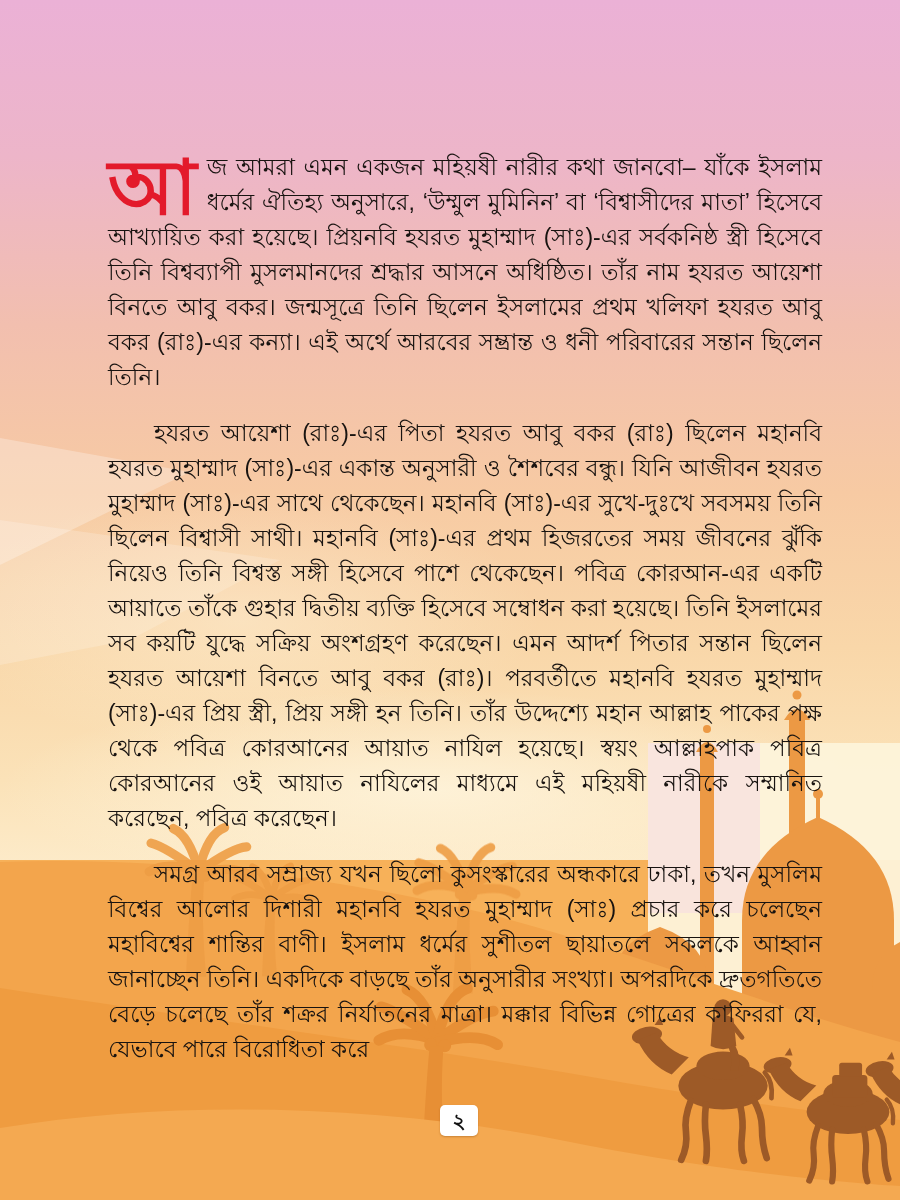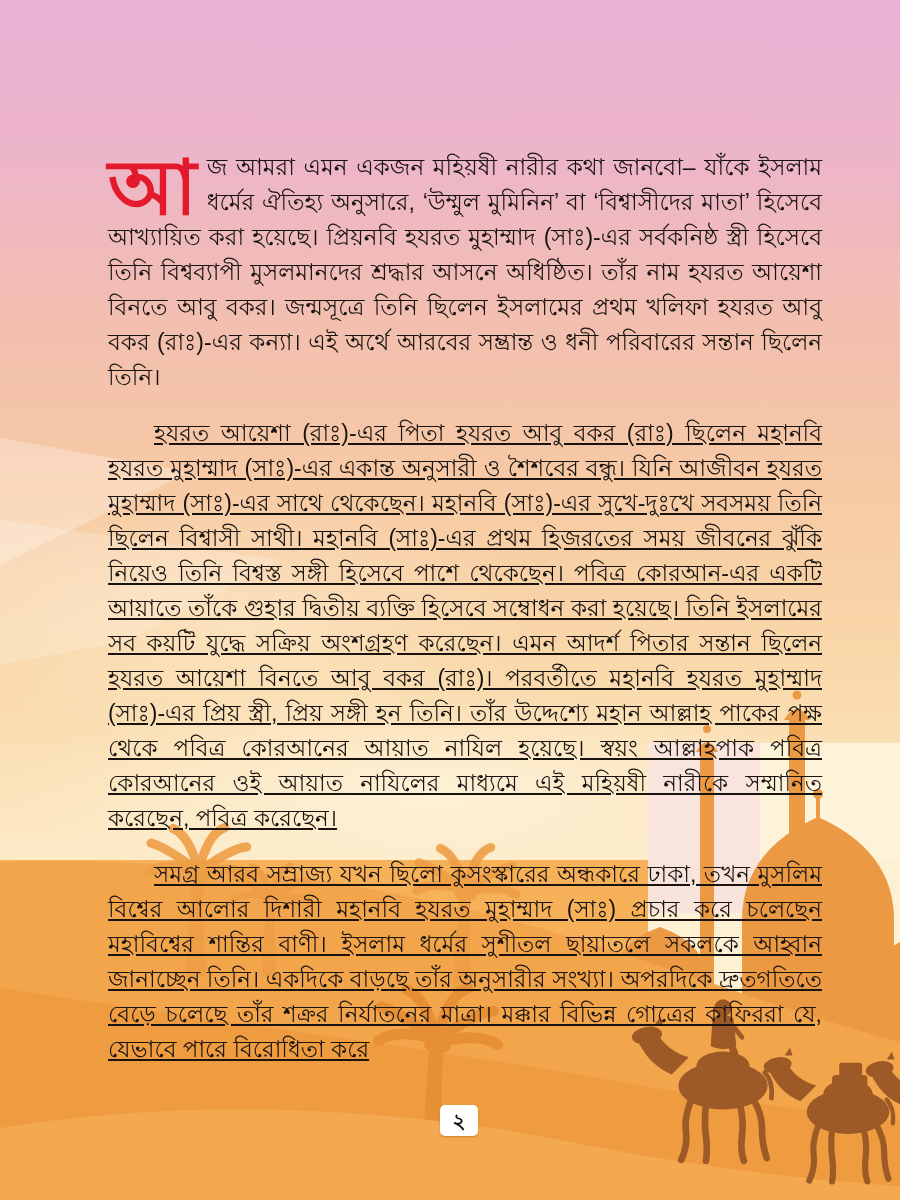--- a/index.html
+++ b/index.html
@@ -15,21 +15,21 @@
   }
   .scene{position:absolute;left:0;top:0;width:900px;height:1200px;display:block;}
   .content{
     position:absolute;left:108px;top:150px;width:714px;
     color:#181310;
     font-size:23px;line-height:35px;
     text-align:justify;
     z-index:3;
   }
   .para{margin:0 0 21px 0;}
-  .para.indent{text-indent:46px;text-decoration:underline;}
+  .para.indent{text-indent:46px;}
   .dropcap{
     float:left;
     color:#e31a2b;
     font-size:76px;line-height:64px;
     font-weight:bold;
     margin:6px 10px 0 0;
   }
   .pagenum-box{
     position:absolute;left:440px;top:1105px;
     width:38px;height:31px;

